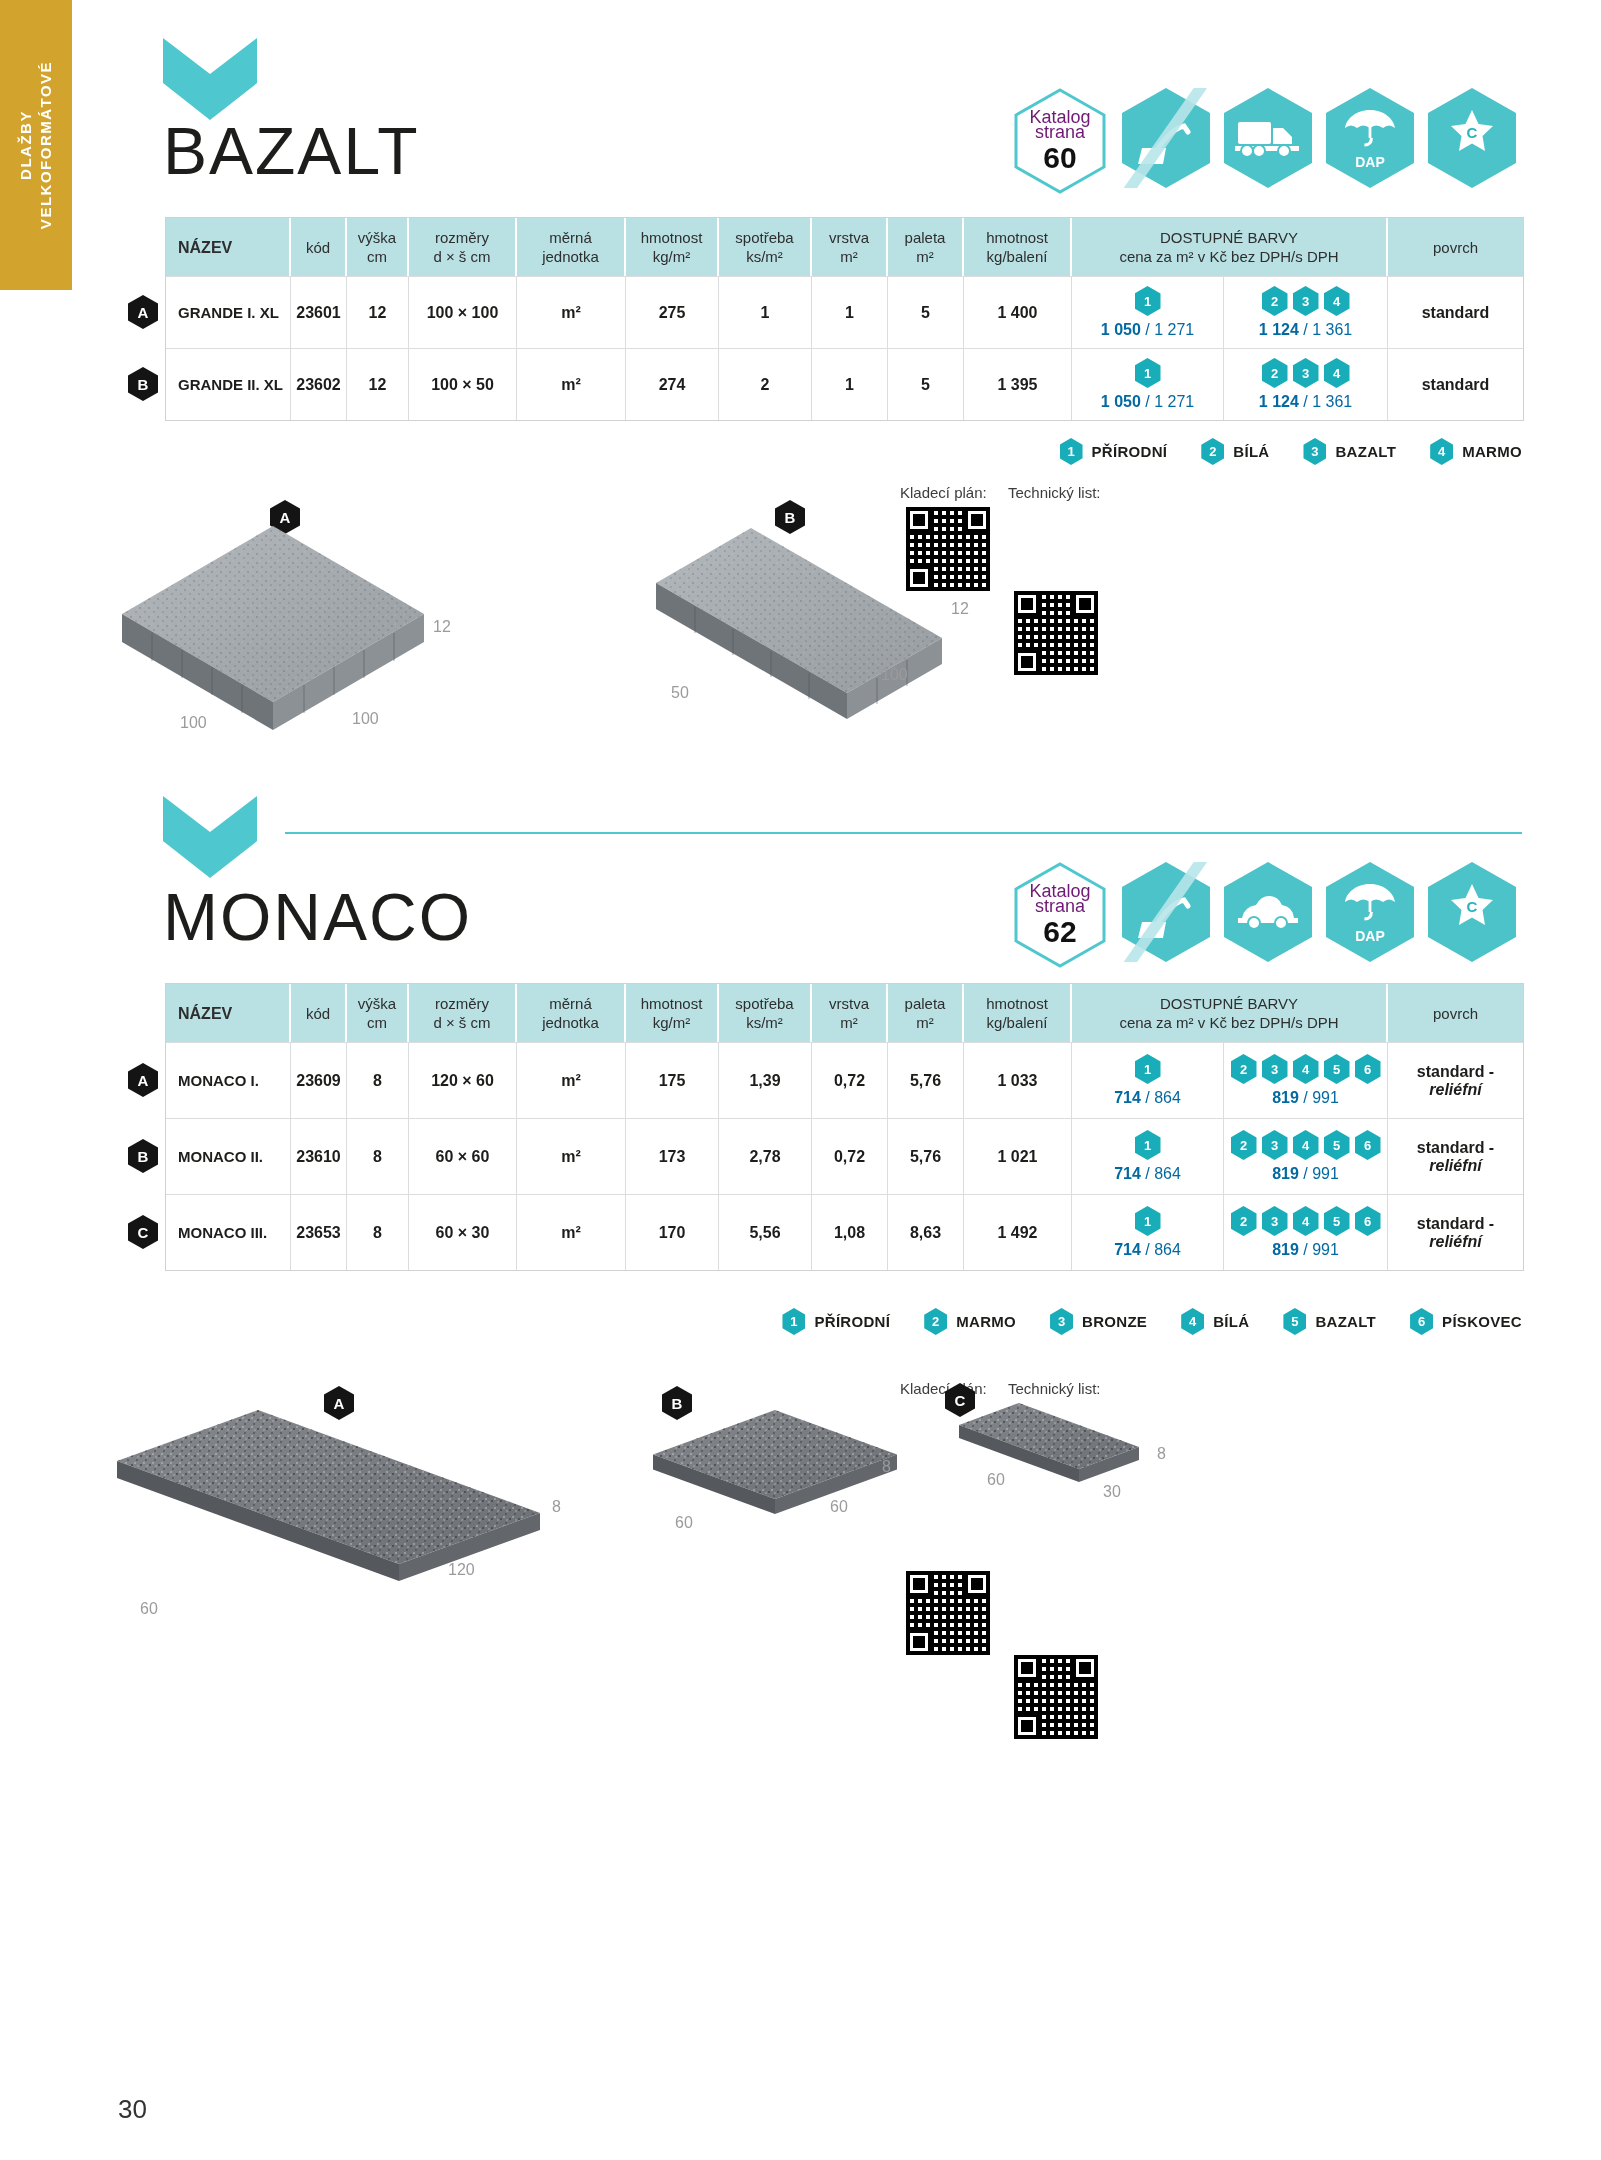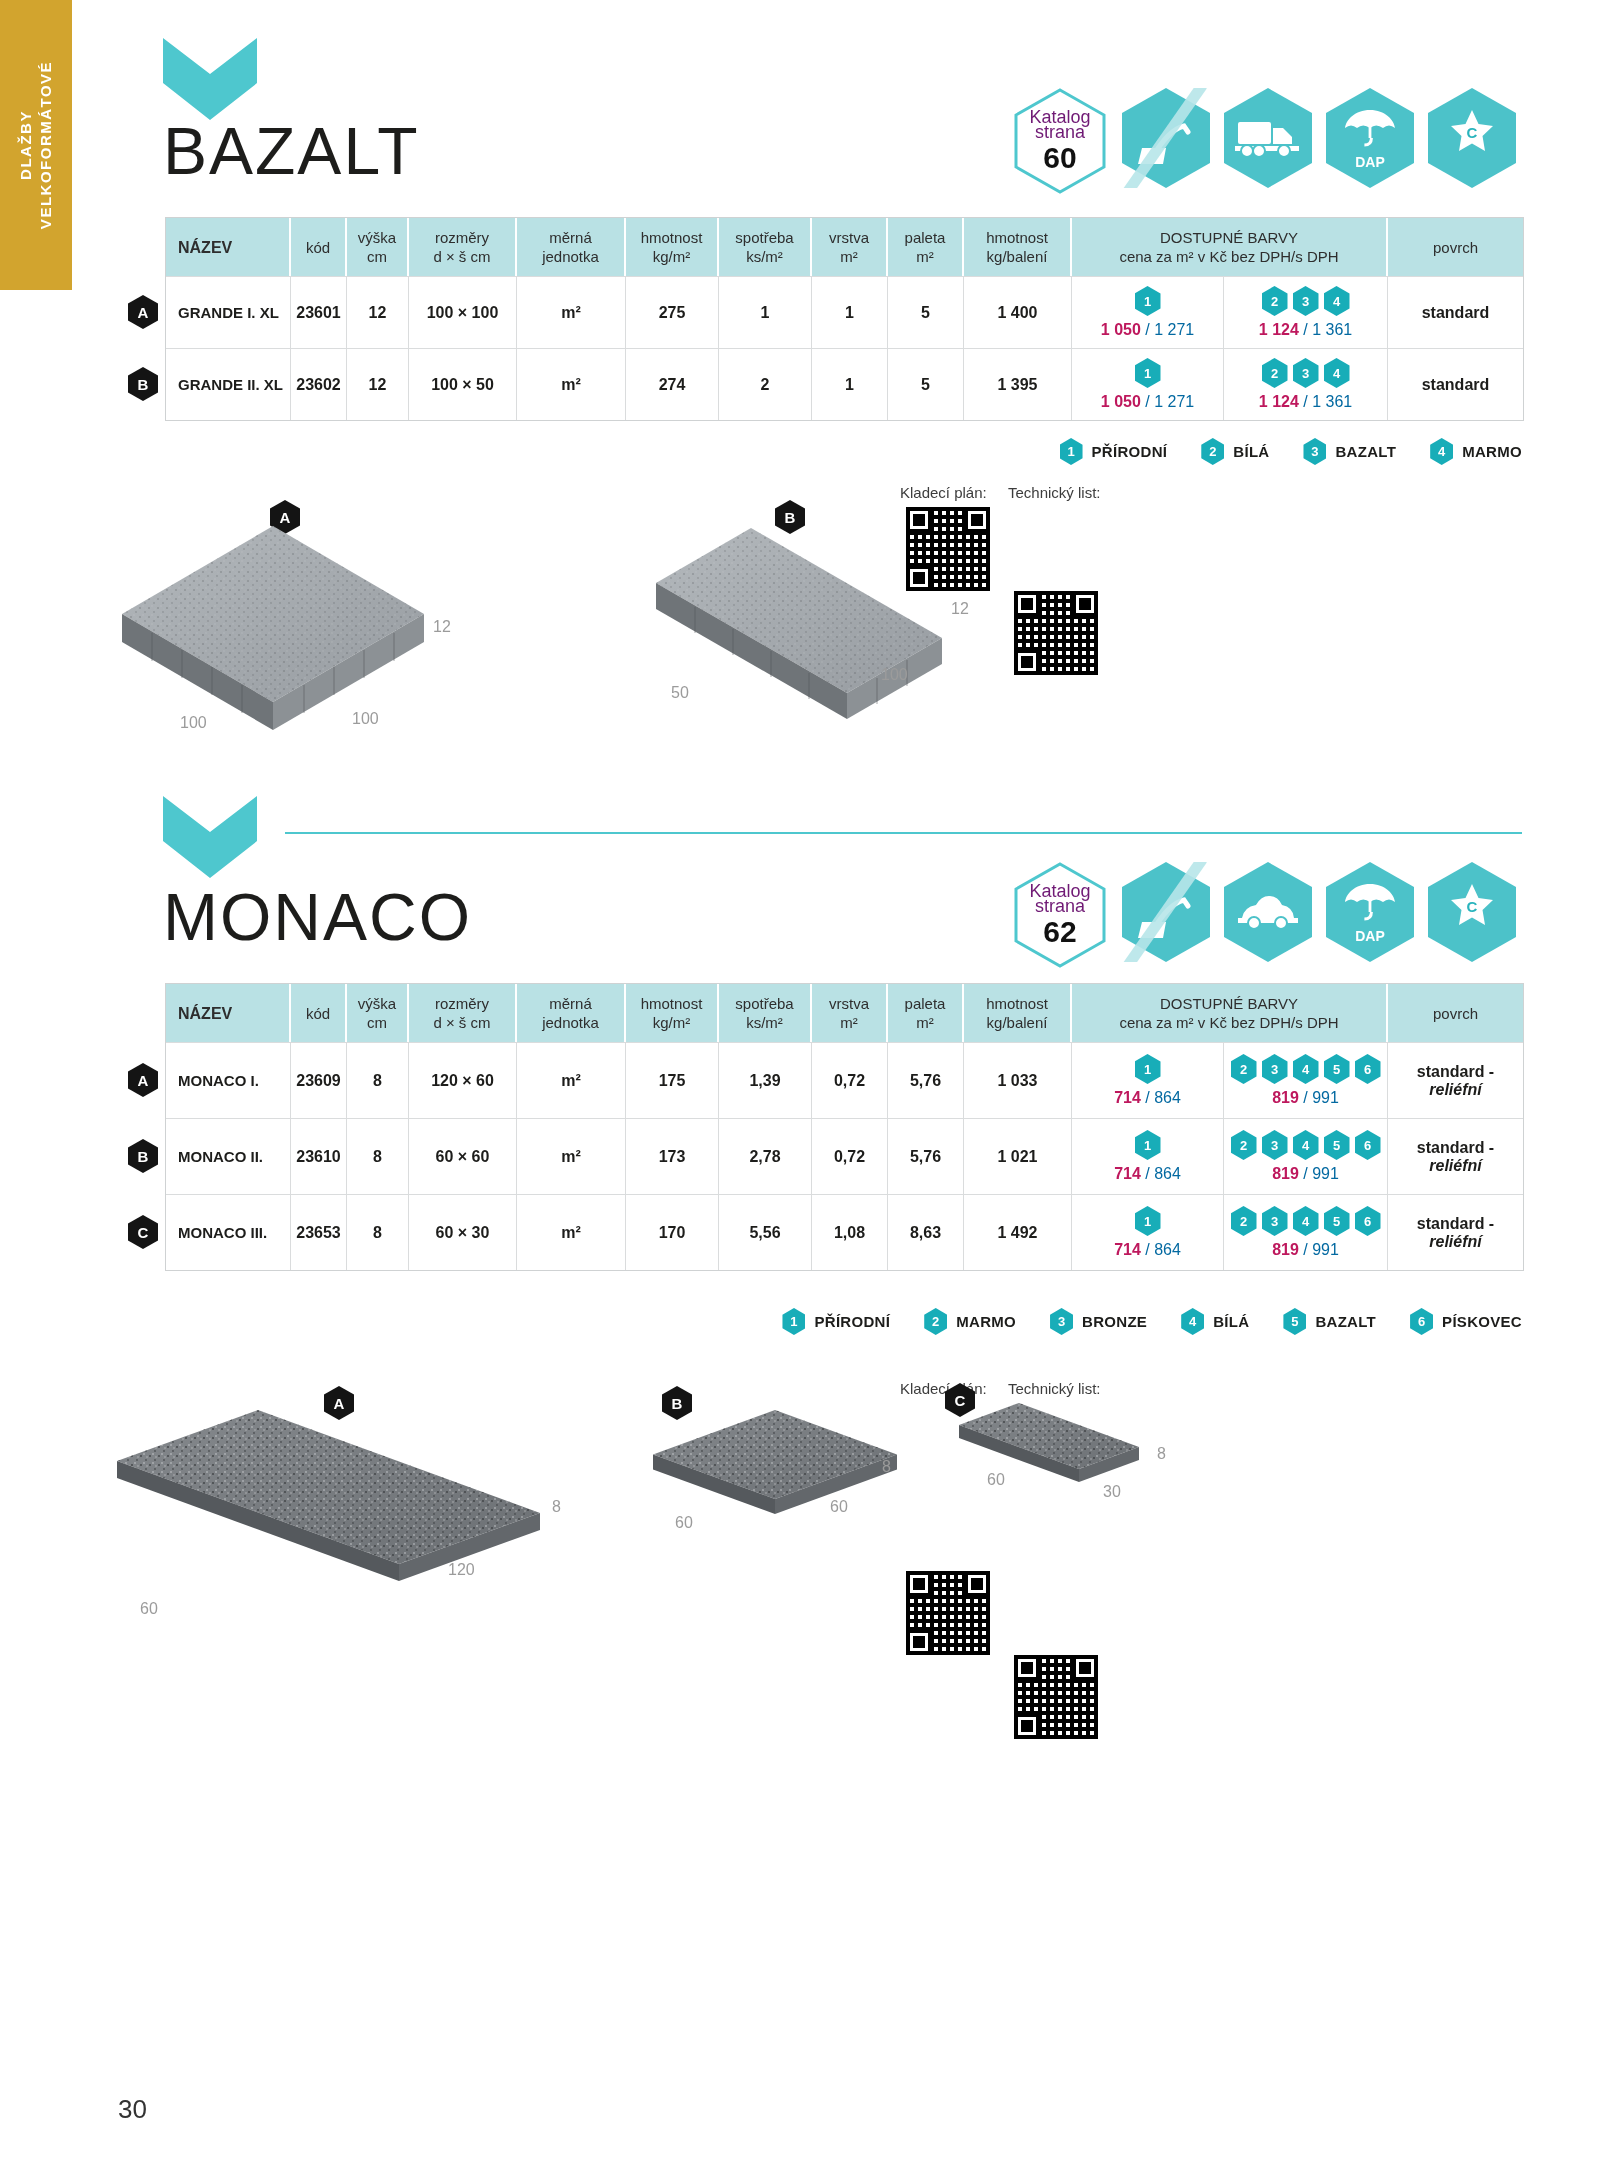--- a/index.html
+++ b/index.html
@@ -40,21 +40,21 @@
   .th .b{font-weight:normal}
   .th.br0{border-right:none}
   .td{display:flex;flex-direction:column;justify-content:center;align-items:center;text-align:center;
       font-weight:bold;font-size:16px;border-right:1px solid #dadcdd;border-top:1px solid #dadcdd}
   .td.br0{border-right:none}
   .td.tdnazev{align-items:flex-start;padding-left:12px;font-size:15px}
   .t-grande .td{height:71px}
   .t-monaco .td{height:75px}
   .badges{display:flex;gap:5px;justify-content:center}
   .pline{margin-top:5px;font-size:16px}
-  .pline b{color:#be185d}
+  .pline b{color:#0369a1}
   .pline span{font-weight:normal;color:#0369a1}
   .povrch2{font-style:italic}
 
   
   .hexshape{clip-path:polygon(50% 0,100% 25%,100% 75%,50% 100%,0 75%,0 25%)}
   .hexnum{width:26px;height:30px;background:#18adb8;color:#fff;font-weight:bold;font-size:13px;
      display:flex;align-items:center;justify-content:center}
   .hexnum.sm{width:23px;height:27px}
   .rowletter{position:absolute;left:-38px;width:30px;height:34px;background:#141414;color:#fff;
      font-weight:bold;font-size:15px;display:flex;align-items:center;justify-content:center}

